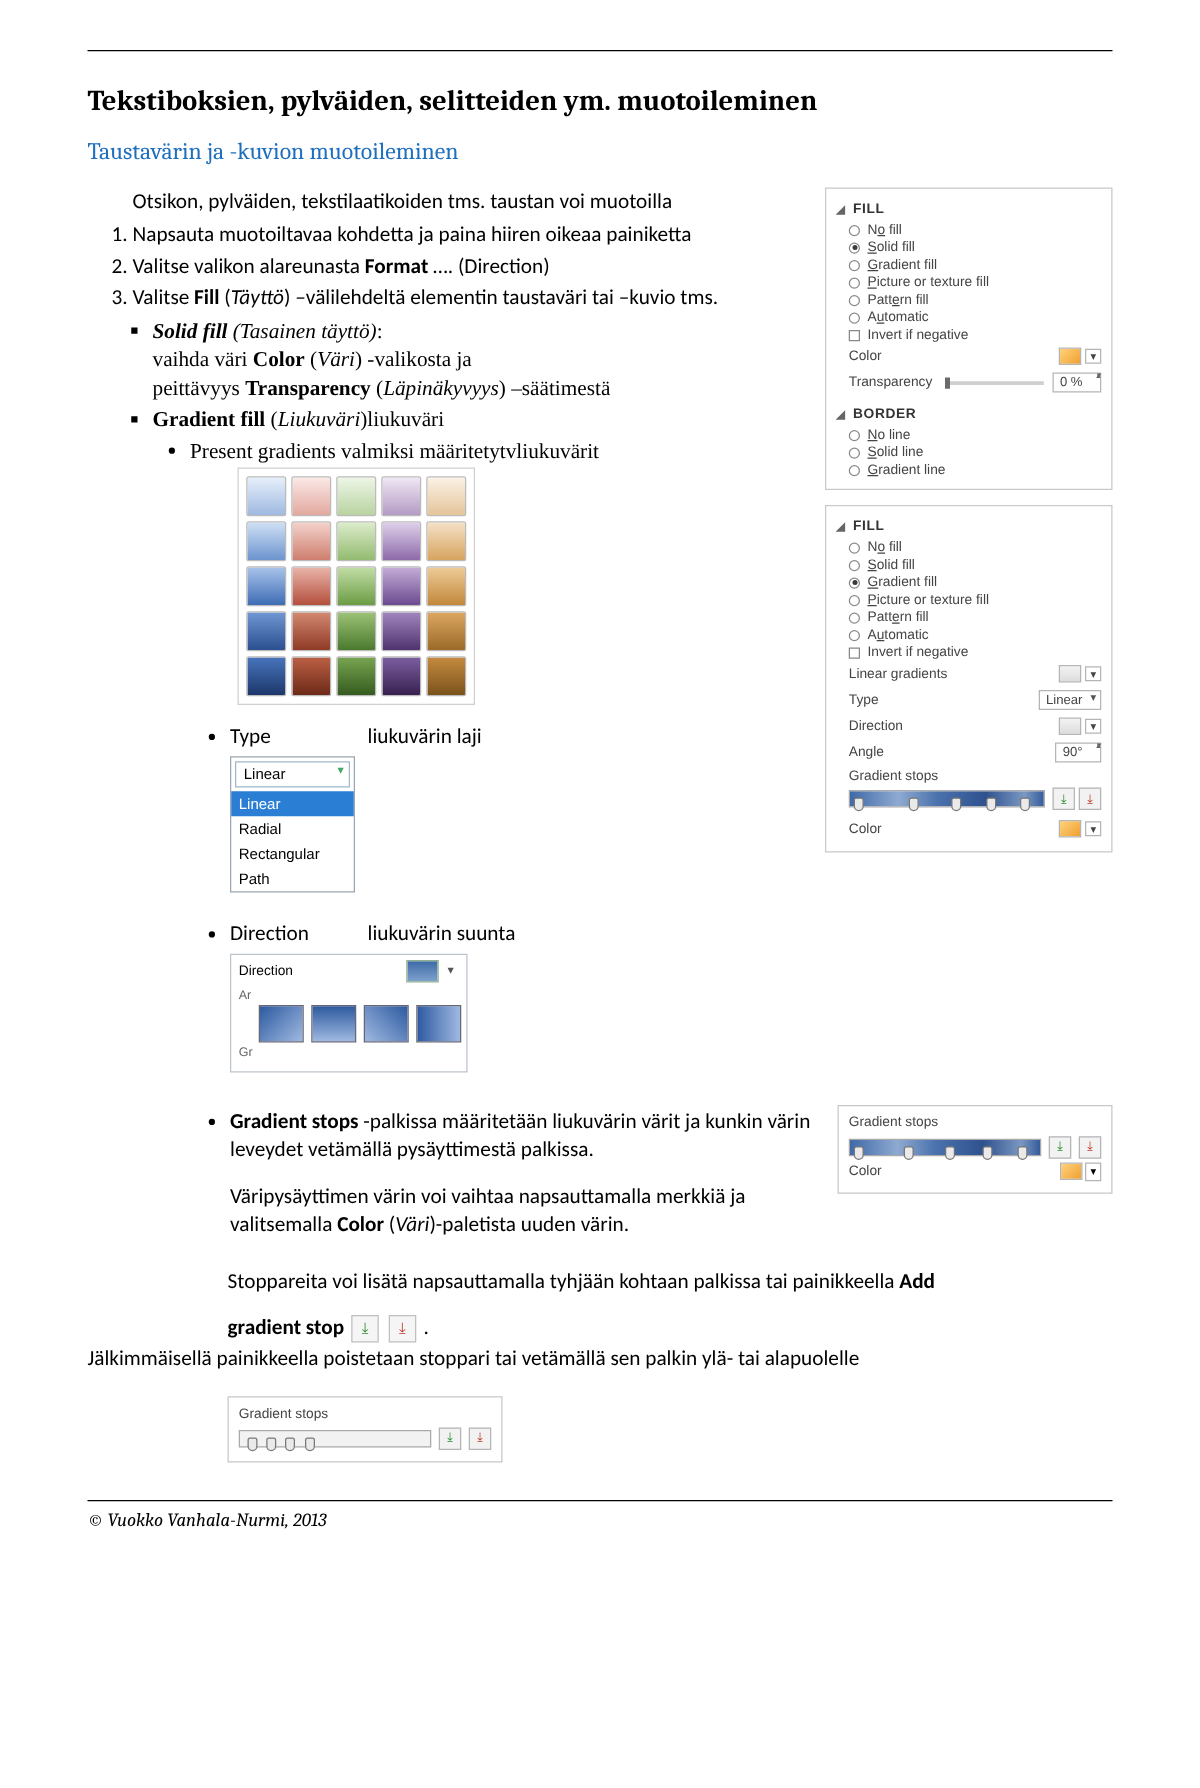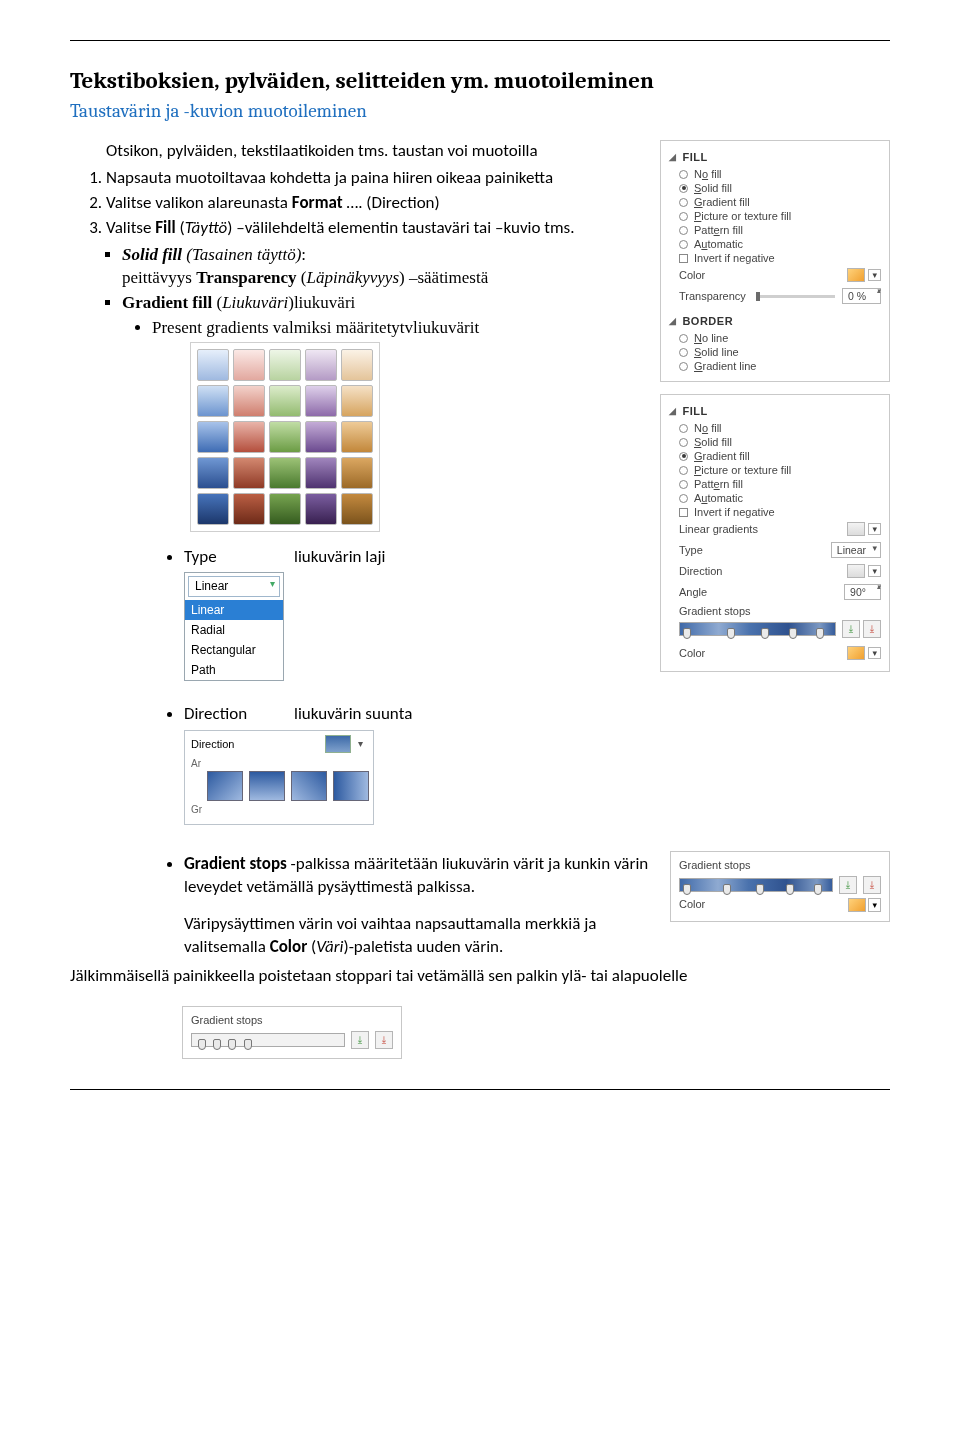--- a/index.html
+++ b/index.html
@@ -29,21 +29,21 @@
   }
   .hr-bottom {
     border: none;
     border-top: 1.5px solid #000;
     margin: 30px 0 6px 0;
   }
   h1 {
     font-family: "Cambria", Georgia, serif;
     font-size: 23px;
     font-weight: bold;
-    margin: 0 0 6px 0;
+    margin: 0 0 16px 0;
   }
   h2.blue {
     color: #1f6fbf;
     font-family: "Cambria", Georgia, serif;
     font-size: 19px;
     font-weight: normal;
     margin: 0 0 18px 0;
   }
   .body-text {
     font-family: Calibri, Arial, sans-serif;
@@ -321,20 +321,23 @@
           <span>Valitse valikon alareunasta </span><b>Format</b><span> …. (Direction)</span>
         </li>
         <li>
           <span>Valitse </span><b>Fill</b><span> (</span><i>Täyttö</i><span>) –välilehdeltä elementin taustaväri tai –kuvio tms.</span>
         </li>
       </ol>
       <ul class="square">
         <li>
           <b><i>Solid fill </i></b><i>(Tasainen täyttö)</i>:
           <div>
+            <span>vaihda väri </span><b>Color</b><span> (</span><i>Väri</i><span>) -valikosta ja</span>
+          </div>
+          <div>
             <span>peittävyys </span><b>Transparency</b><span> (</span><i>Läpinäkyvyys</i><span>) –säätimestä</span>
           </div>
         </li>
         <li>
           <b>Gradient fill</b><span>  (</span><i>Liukuväri</i><span>)liukuväri</span>
           <ul class="disc">
             <li>Present gradients valmiksi määritetytvliukuvärit</li>
           </ul>
         </li>
       </ul>
@@ -597,31 +600,41 @@
         <div class="row" style="justify-content:space-between;">
           <span class="lbl">Color</span>
           <span style="display:inline-flex;gap:2px;">
               <span class="color-square"></span>
               <span style="border:1px solid #b5b5b5;padding:0 3px;font-size:9px;">▾</span>
             </span>
         </div>
       </div>
     </div>
 
+    <div style="margin-left:112px; margin-top:18px;">
+      <span>Stoppareita voi lisätä napsauttamalla tyhjään kohtaan palkissa tai painikkeella </span><b>Add</b>
+    </div>
+    <div style="margin-left:112px; margin-top:14px;">
+      <b>gradient stop</b>
+      <span class="inline-gs-btn" style="color:#2e8b2e;">⤓</span>
+      <span class="inline-gs-btn" style="color:#c0392b;">⤓</span>
+      <span>.</span>
+    </div>
     <div style="margin-top:2px;">Jälkimmäisellä painikkeella poistetaan stoppari tai vetämällä sen palkin ylä- tai alapuolelle</div>
 
     <div class="gs-panel" style="margin-left:112px; margin-top:18px;">
       <div class="lbl">Gradient stops</div>
       <div class="row">
         <div class="bar plain">
           <span class="mk" style="left:4%"></span>
           <span class="mk" style="left:14%"></span>
           <span class="mk" style="left:24%"></span>
           <span class="mk" style="left:34%"></span>
         </div>
         <span class="gs-btn green">⤓</span>
         <span class="gs-btn red">⤓</span>
       </div>
     </div>
   </div>
 
   <hr class="hr-bottom">
+  <div class="footer">© Vuokko Vanhala-Nurmi, 2013</div>
 </div>
 
 </body></html>

